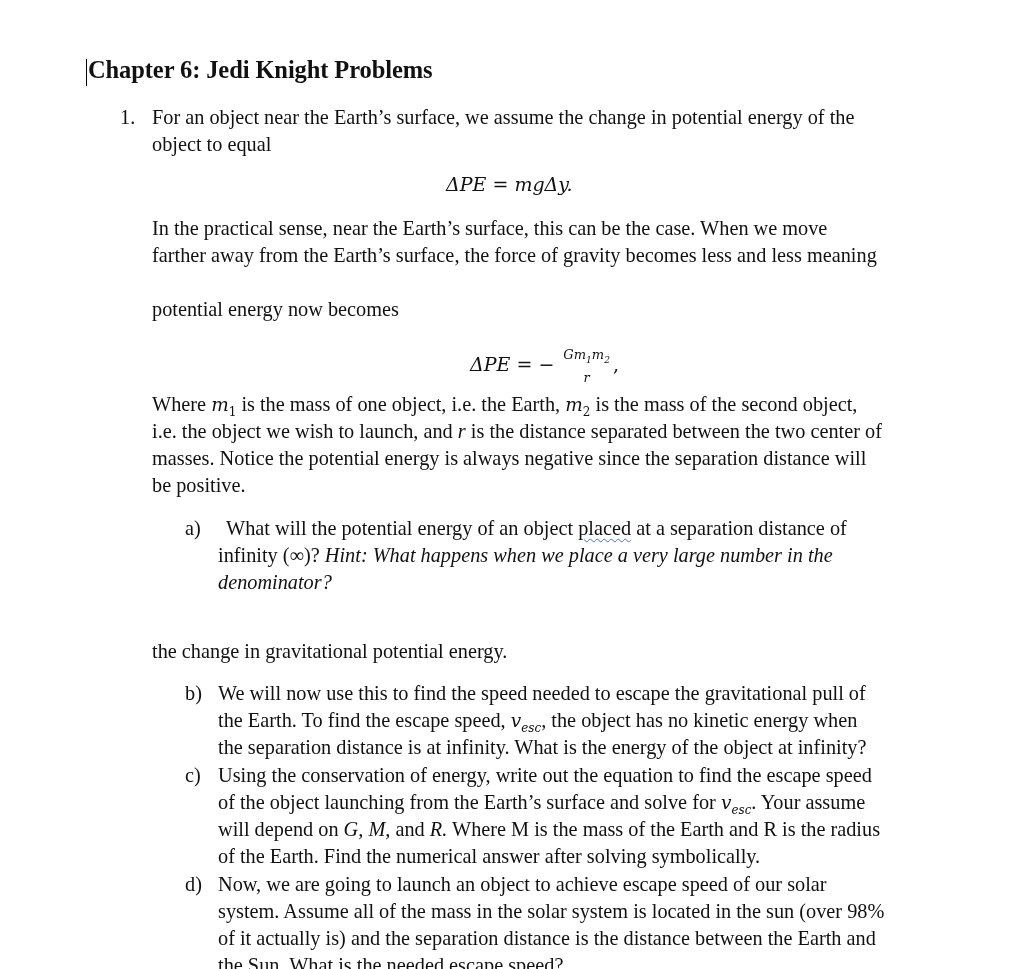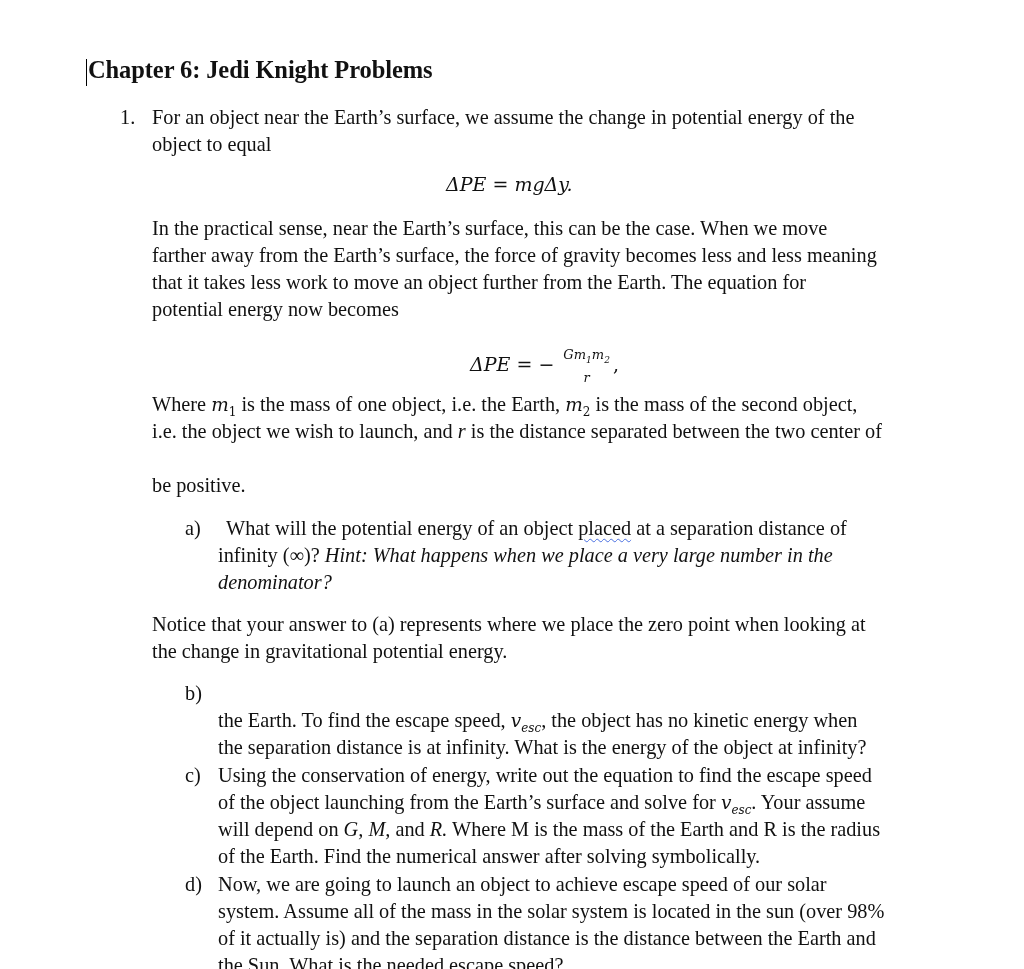--- a/index.html
+++ b/index.html
@@ -103,53 +103,53 @@
   <div class="p" style="left:152px; top:115px;">object to equal</div>
 
   <div class="eq" style="left:446px; top:157px;">
     <span>ΔPE</span>
     <span class="up">=</span>
     <span>mgΔy.</span>
   </div>
 
   <div class="p" style="left:152px; top:199px;">In the practical sense, near the Earth’s surface, this can be the case. When we move</div>
   <div class="p" style="left:152px; top:226px;">farther away from the Earth’s surface, the force of gravity becomes less and less meaning</div>
-  <div class="p" style="left:152px; top:253px;">that it takes less work to move an object further from the Earth. The equation for</div>
   <div class="p" style="left:152px; top:280px;">potential energy now becomes</div>
 
   <div class="eq" style="left:470px; top:318px;">
     <span>ΔPE</span>
     <span class="up">= −</span>
     <span class="frac">
       <span class="nm"><span>Gm</span><sub>1</sub><span>m</span><sub>2</sub></span>
       <span class="dn">r</span>
     </span><span class="up">,</span>
   </div>
 
   <div class="p" style="left:152px; top:375px;">
     <span>Where </span><i class="m"><span>m</span><sub>1</sub></i><span> is the mass of one object, i.e. the Earth, </span><i class="m"><span>m</span><sub>2</sub></i><span> is the mass of the second object,</span>
   </div>
   <div class="p" style="left:152px; top:402px;">
     <span>i.e. the object we wish to launch, and </span><em>r</em><span> is the distance separated between the two center of</span>
   </div>
+  <div class="p" style="left:152px; top:429px;">masses. Notice the potential energy is always negative since the separation distance will</div>
   <div class="p" style="left:152px; top:456px;">be positive.</div>
 
   <div class="label" style="left:185px; top:499px;">a)</div>
   <div class="item" style="top:499px;margin-left:8px;">
     <span>What will the potential energy of an object </span><span class="squiggle">placed</span><span> at a separation distance of</span>
   </div>
   <div class="item" style="top:526px;">
     <span>infinity (∞)? </span><em>Hint: What happens when we place a very large number in the</em>
   </div>
   <div class="item" style="top:553px;"><em>denominator?</em></div>
 
-  <div class="p" style="left:152px; top:595px;">Notice that your answer to (a) represents where we place the zero point when looking at</div>
   <div class="p" style="left:152px; top:622px;">the change in gravitational potential energy.</div>
 
   <div class="label" style="left:185px; top:664px;">b)</div>
+  <div class="item" style="top:664px;">We will now use this to find the speed needed to escape the gravitational pull of</div>
   <div class="item" style="top:691px;">
     <span>the Earth. To find the escape speed, </span><i class="m"><span>v</span><sub style="font-style:italic">esc</sub></i><span>, the object has no kinetic energy when</span>
   </div>
   <div class="item" style="top:718px;">the separation distance is at infinity. What is the energy of the object at infinity?</div>
 
   <div class="label" style="left:185px; top:746px;">c)</div>
   <div class="item" style="top:746px;">Using the conservation of energy, write out the equation to find the escape speed</div>
   <div class="item" style="top:773px;">
     <span>of the object launching from the Earth’s surface and solve for </span><i class="m"><span>v</span><sub style="font-style:italic">esc</sub></i><span>. Your assume</span>
   </div>

